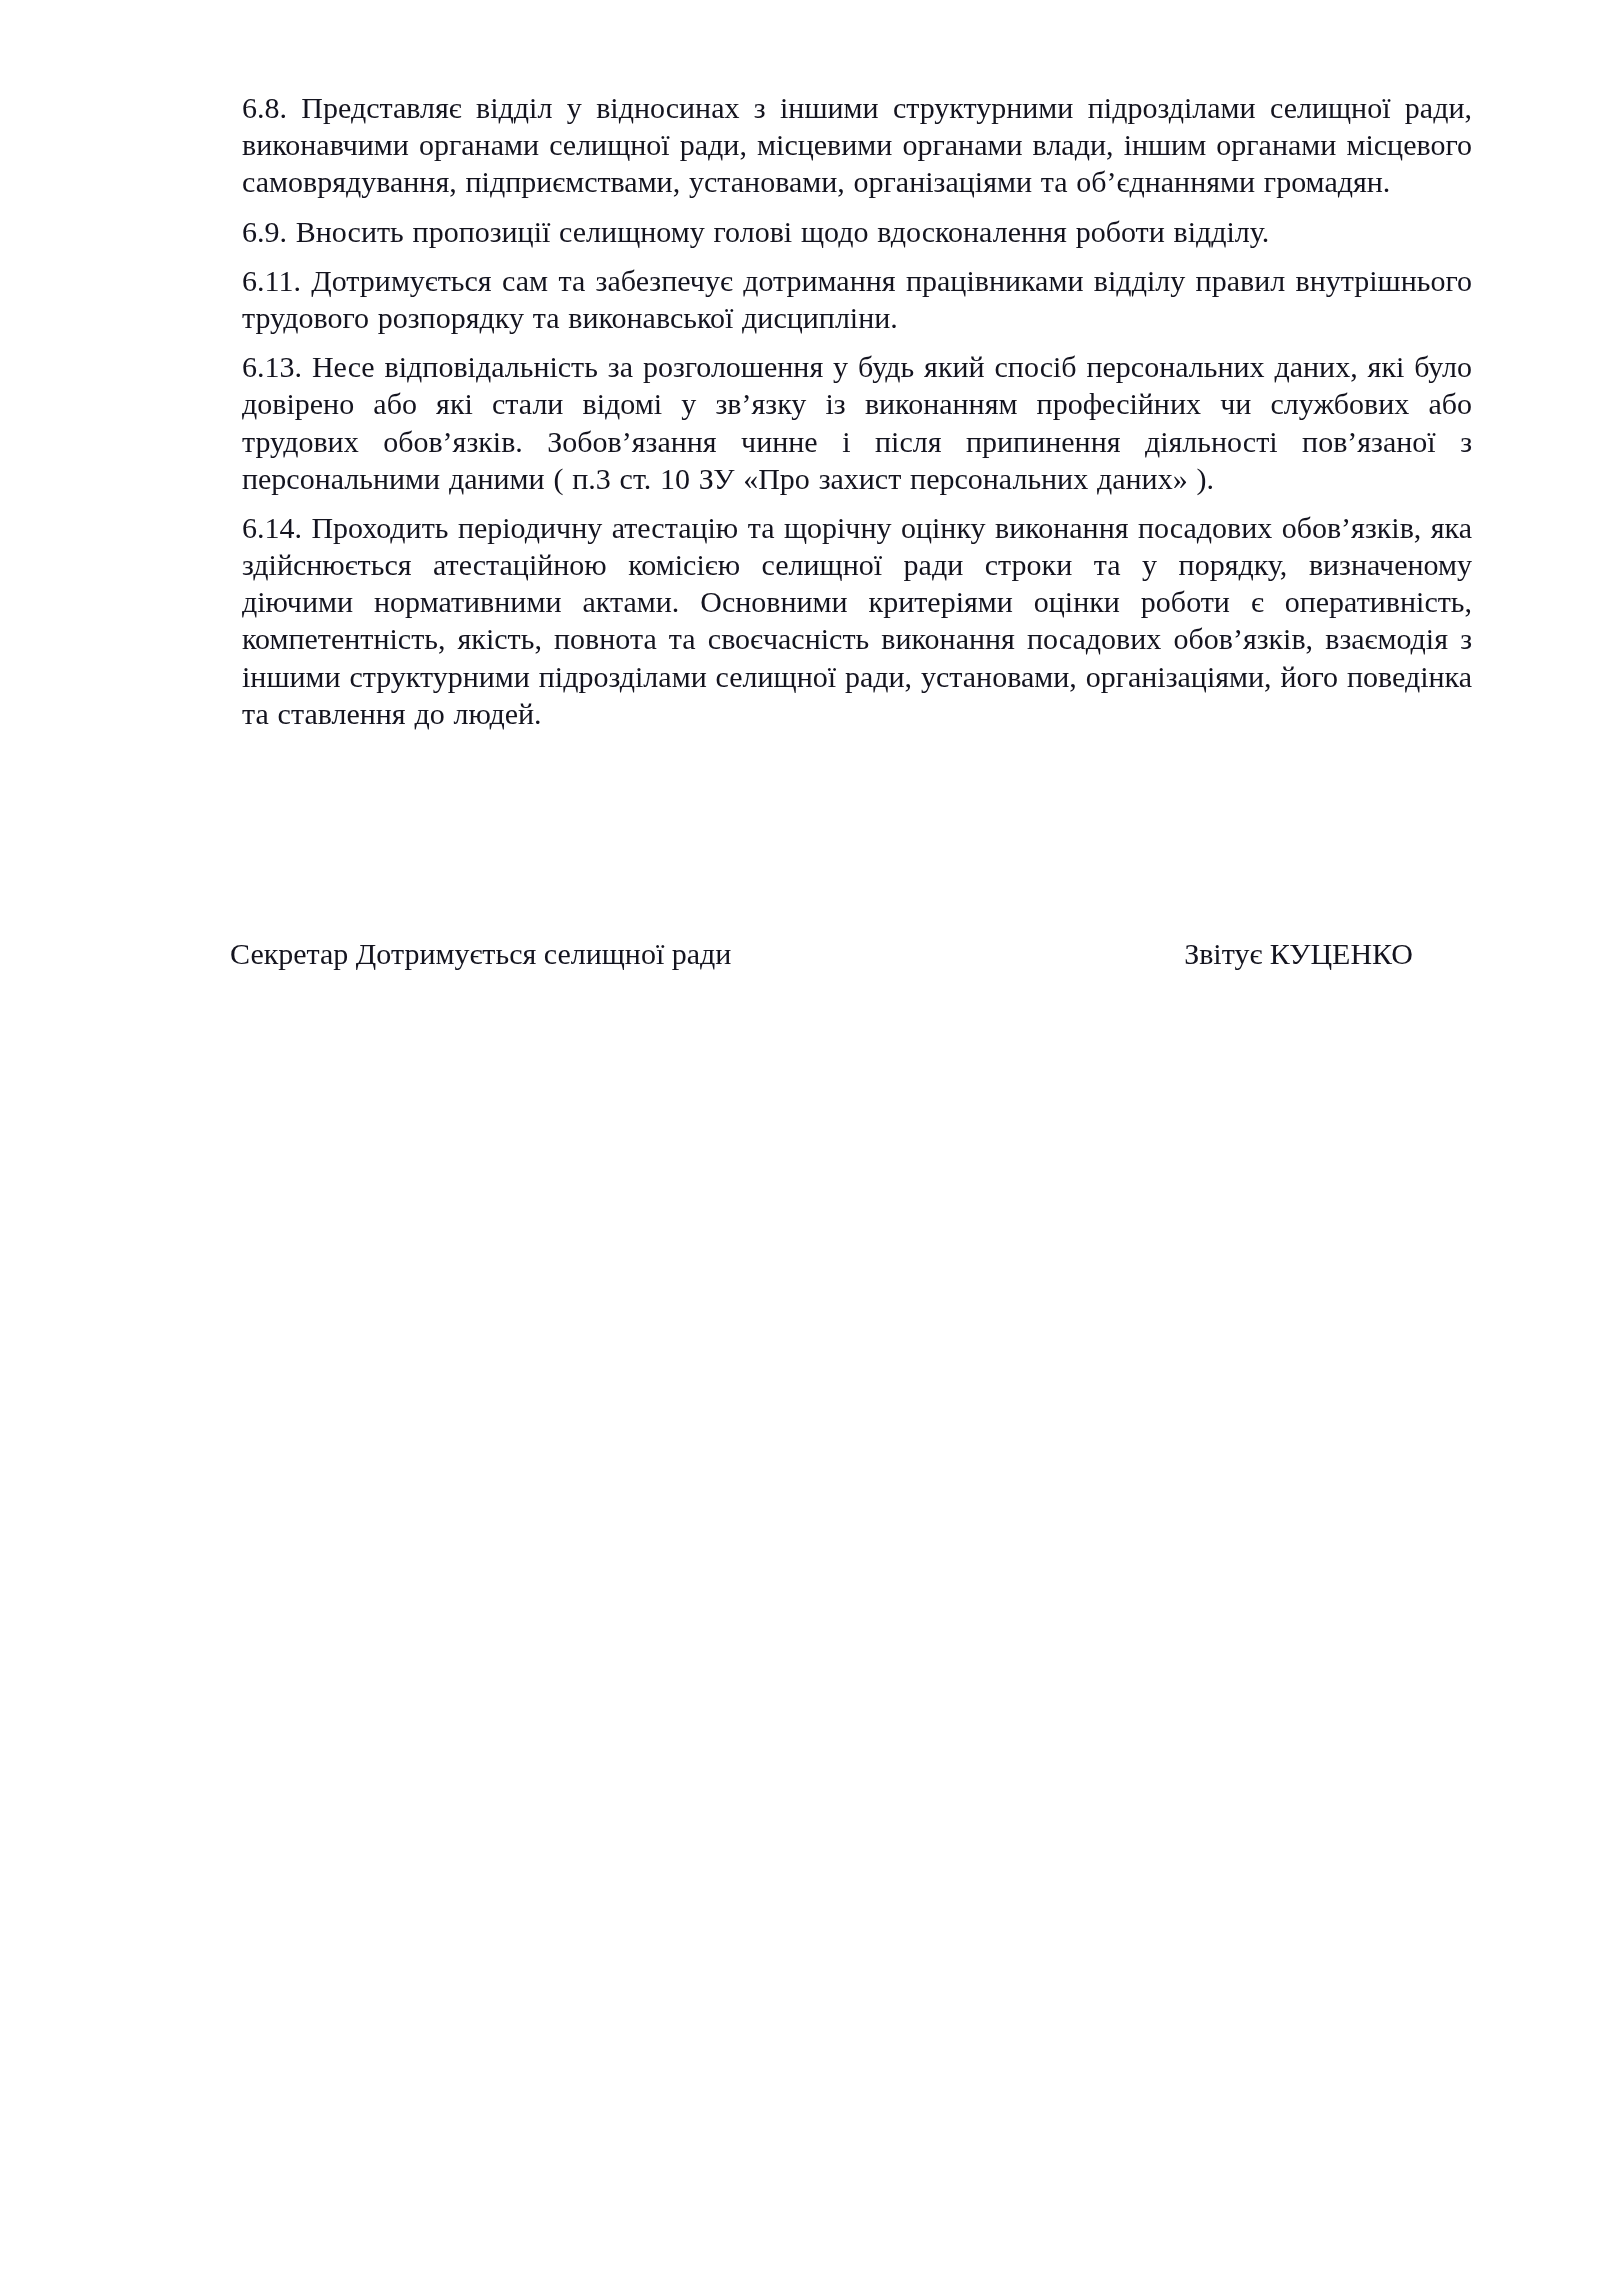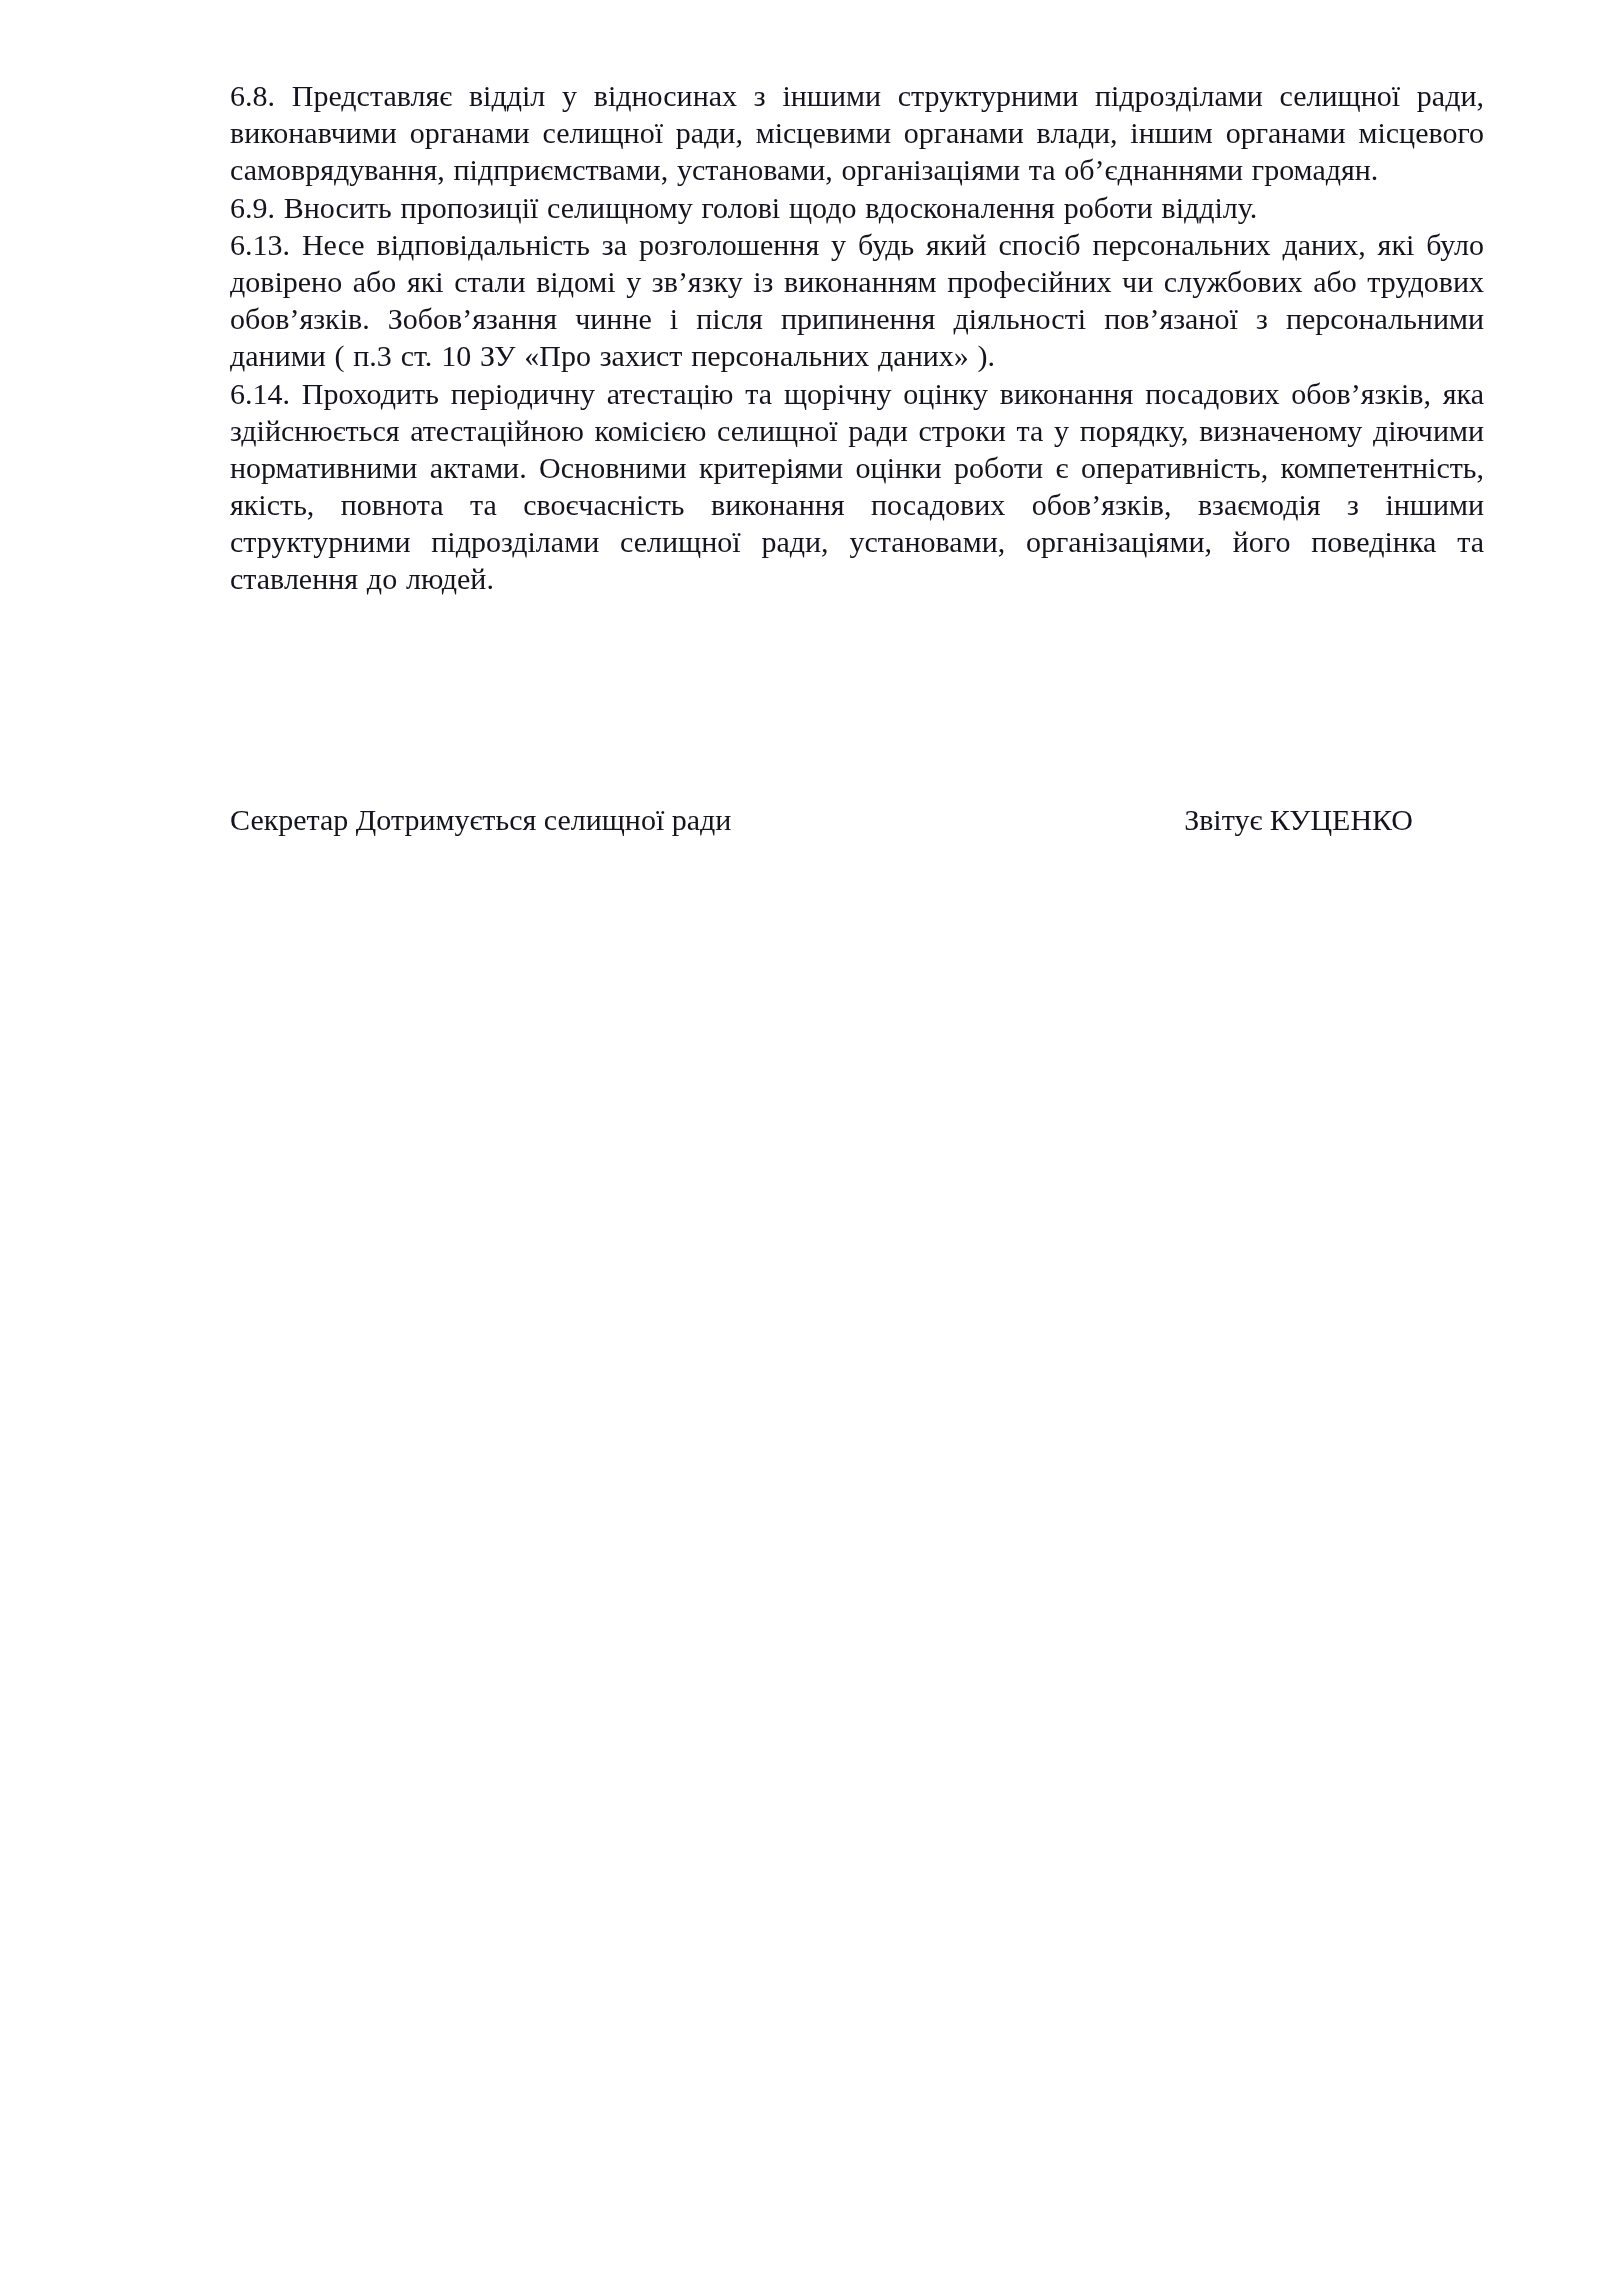--- a/index.html
+++ b/index.html
@@ -13,41 +13,42 @@
     height: 2295px;
     background: #ffffff;
     box-sizing: border-box;
     padding: 77px 139px 0 230px;
     font-family: "Liberation Serif", "DejaVu Serif", serif;
     font-size: 30px;
     line-height: 1.24;
     color: #14141f;
   }
   .para {
-    margin: 0;
+    margin: 12px;
     text-align: justify;
     text-justify: inter-word;
     word-spacing: 1.3px;
   }
   .signature-row {
     display: flex;
     justify-content: space-between;
     align-items: baseline;
     margin-top: 203px;
     padding-right: 71px;
     white-space: nowrap;
   }
 </style>
 </head>
 <body>
 
 <div class="page">
   <div class="content">
       <p class="para">6.8. Представляє відділ у відносинах з іншими структурними підрозділами селищної ради, виконавчими органами селищної ради, місцевими органами влади, іншим органами місцевого самоврядування, підприємствами, установами, організаціями та об’єднаннями громадян.</p>
       <p class="para">6.9. Вносить пропозиції селищному голові щодо вдосконалення роботи відділу.</p>
+      <p class="para">6.11. Дотримується сам та забезпечує дотримання працівниками відділу правил внутрішнього трудового розпорядку та виконавської дисципліни.</p>
       <p class="para">6.13. Несе відповідальність за розголошення у будь який спосіб персональних даних, які було довірено або які стали відомі у зв’язку із виконанням професійних чи службових або трудових обов’язків. Зобов’язання чинне і після припинення діяльності пов’язаної з персональними даними ( п.3 ст. 10 ЗУ «Про захист персональних даних» ).</p>
       <p class="para">6.14. Проходить періодичну атестацію та щорічну оцінку виконання посадових обов’язків, яка здійснюється атестаційною комісією селищної ради строки та  у порядку, визначеному діючими нормативними актами. Основними критеріями оцінки роботи є оперативність, компетентність, якість, повнота та своєчасність виконання посадових обов’язків, взаємодія з іншими структурними підрозділами селищної ради, установами, організаціями, його поведінка та ставлення до людей.</p>
     </div>
   <div class="signature-row">
     <span>Секретар Дотримується селищної ради</span>
     <span>Звітує КУЦЕНКО</span>
   </div>
 </div>
 
 

